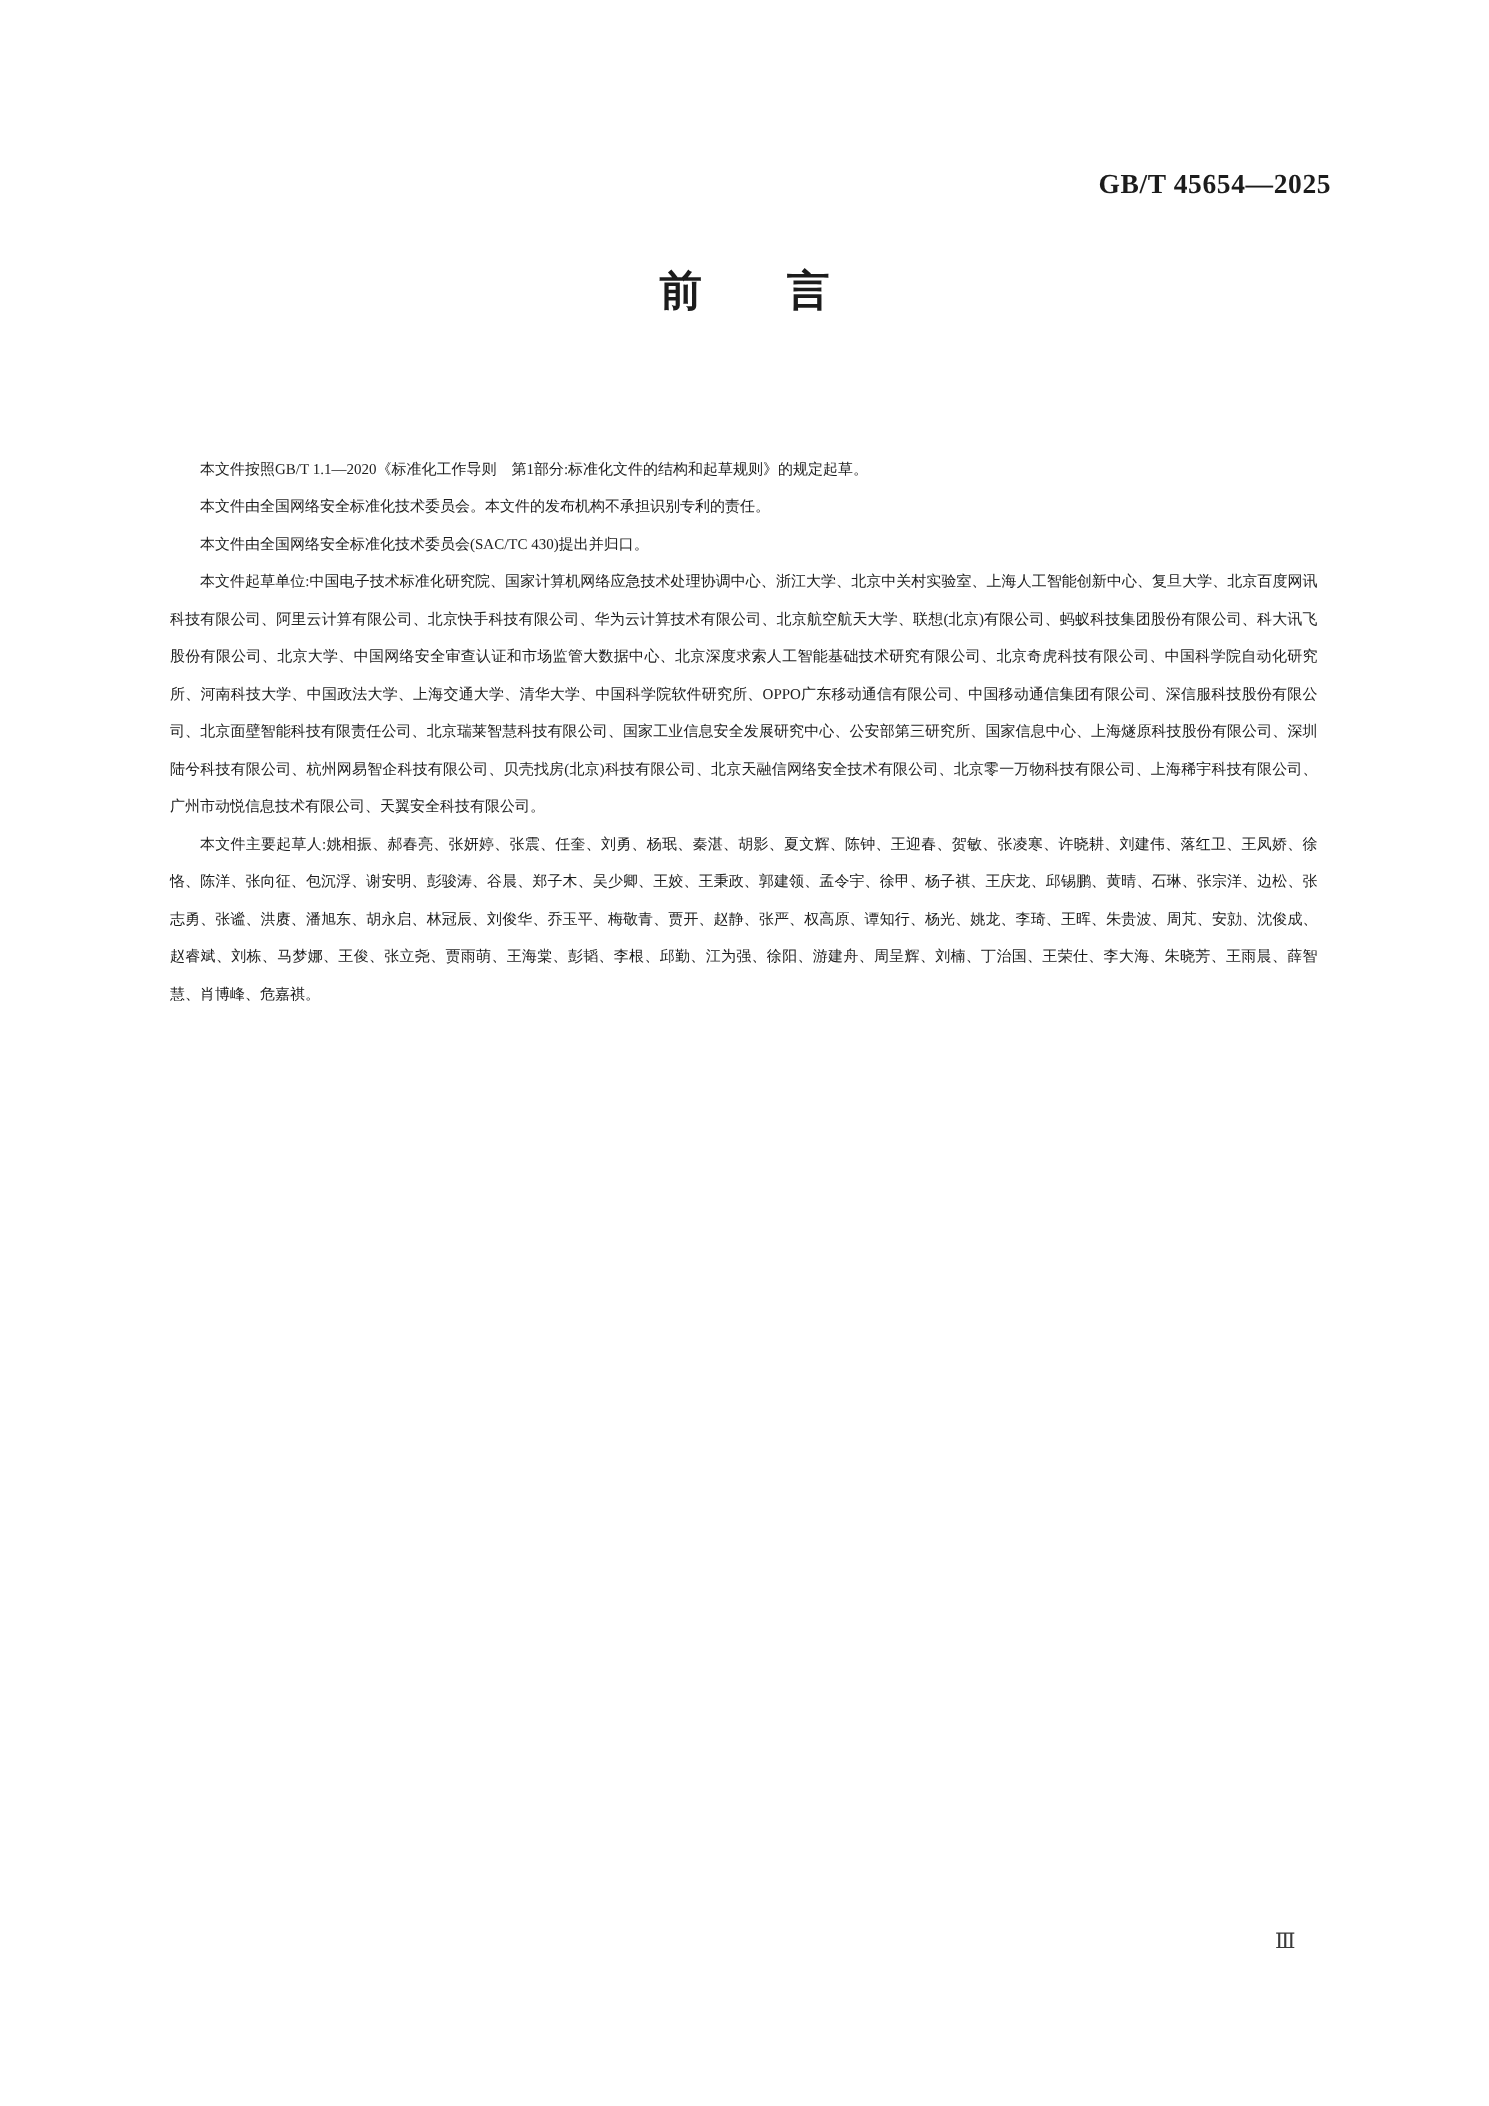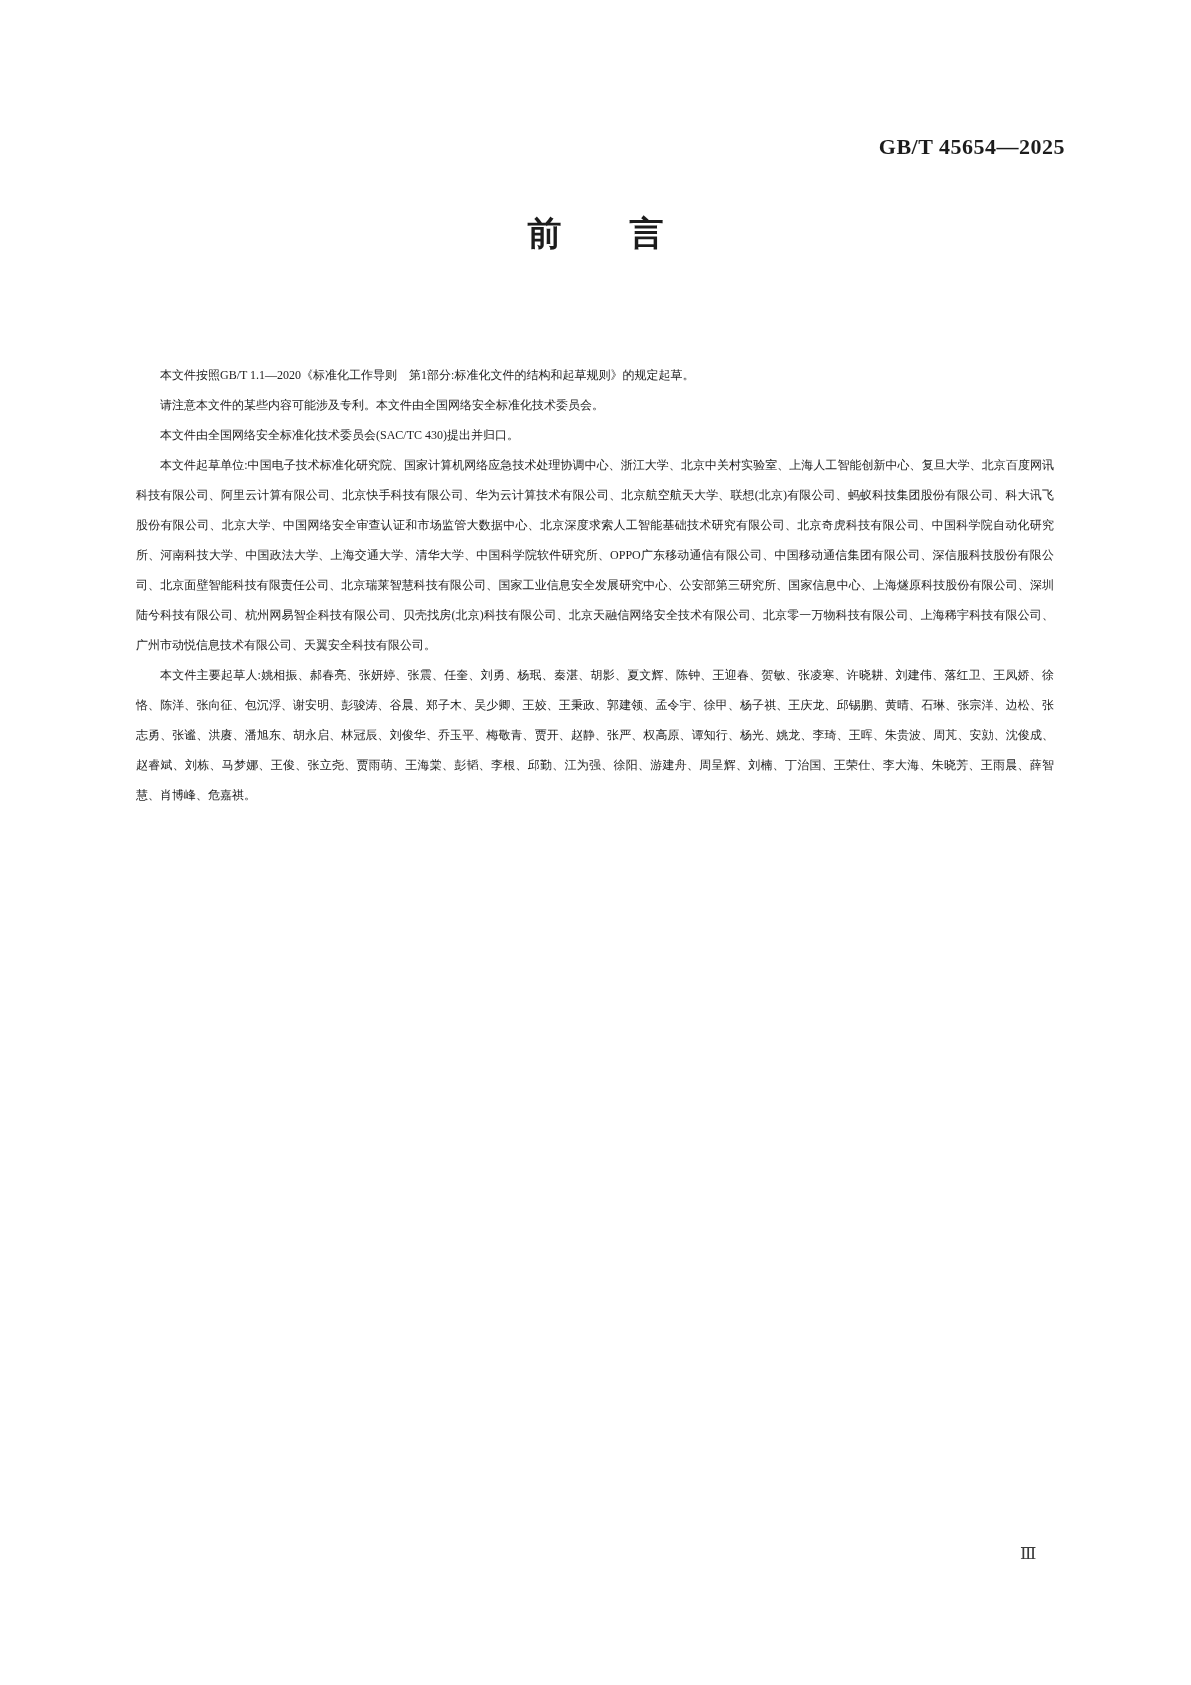--- a/index.html
+++ b/index.html
@@ -69,21 +69,21 @@
 <div class="page">
 
   <div class="std-number">GB/T 45654—2025</div>
 
   <h1 class="doc-title">
     <span class="title-text">前言</span>
   </h1>
 
   <div class="doc-body">
     <p>本文件按照GB/T 1.1—2020《标准化工作导则　第1部分:标准化文件的结构和起草规则》的规定起草。</p>
-    <p>请注意本文件的某些内容可能涉及专利。本文件由全国网络安全标准化技术委员会。</p>
+    <p>本文件由全国网络安全标准化技术委员会。本文件的发布机构不承担识别专利的责任。</p>
     <p>本文件由全国网络安全标准化技术委员会(SAC/TC 430)提出并归口。</p>
     <p>本文件起草单位:中国电子技术标准化研究院、国家计算机网络应急技术处理协调中心、浙江大学、北京中关村实验室、上海人工智能创新中心、复旦大学、北京百度网讯科技有限公司、阿里云计算有限公司、北京快手科技有限公司、华为云计算技术有限公司、北京航空航天大学、联想(北京)有限公司、蚂蚁科技集团股份有限公司、科大讯飞股份有限公司、北京大学、中国网络安全审查认证和市场监管大数据中心、北京深度求索人工智能基础技术研究有限公司、北京奇虎科技有限公司、中国科学院自动化研究所、河南科技大学、中国政法大学、上海交通大学、清华大学、中国科学院软件研究所、OPPO广东移动通信有限公司、中国移动通信集团有限公司、深信服科技股份有限公司、北京面壁智能科技有限责任公司、北京瑞莱智慧科技有限公司、国家工业信息安全发展研究中心、公安部第三研究所、国家信息中心、上海燧原科技股份有限公司、深圳陆兮科技有限公司、杭州网易智企科技有限公司、贝壳找房(北京)科技有限公司、北京天融信网络安全技术有限公司、北京零一万物科技有限公司、上海稀宇科技有限公司、广州市动悦信息技术有限公司、天翼安全科技有限公司。</p>
     <p>本文件主要起草人:姚相振、郝春亮、张妍婷、张震、任奎、刘勇、杨珉、秦湛、胡影、夏文辉、陈钟、王迎春、贺敏、张凌寒、许晓耕、刘建伟、落红卫、王凤娇、徐恪、陈洋、张向征、包沉浮、谢安明、彭骏涛、谷晨、郑子木、吴少卿、王姣、王秉政、郭建领、孟令宇、徐甲、杨子祺、王庆龙、邱锡鹏、黄晴、石琳、张宗洋、边松、张志勇、张谧、洪赓、潘旭东、胡永启、林冠辰、刘俊华、乔玉平、梅敬青、贾开、赵静、张严、权高原、谭知行、杨光、姚龙、李琦、王晖、朱贵波、周芃、安勍、沈俊成、赵睿斌、刘栋、马梦娜、王俊、张立尧、贾雨萌、王海棠、彭韬、李根、邱勤、江为强、徐阳、游建舟、周呈辉、刘楠、丁治国、王荣仕、李大海、朱晓芳、王雨晨、薛智慧、肖博峰、危嘉祺。</p>
   </div>
 
   <div class="page-number">Ⅲ</div>
 
 </div>
 
 </body></html>

